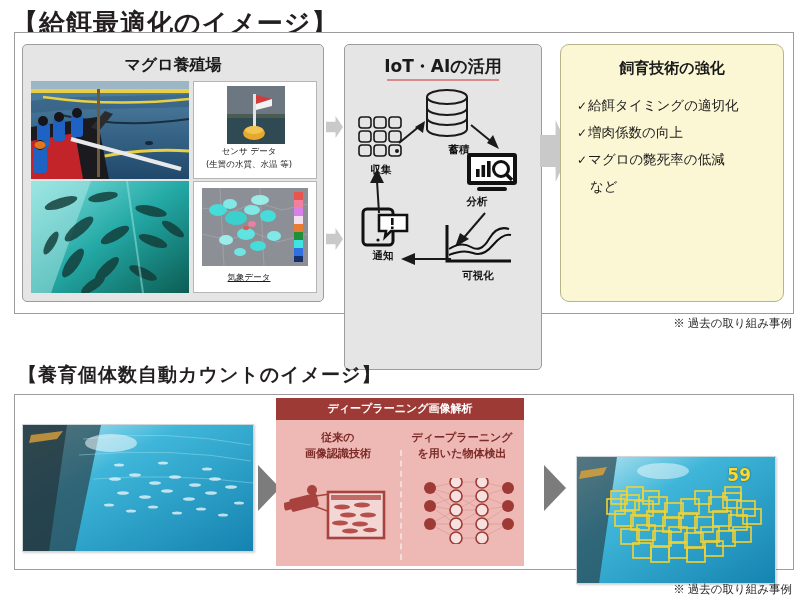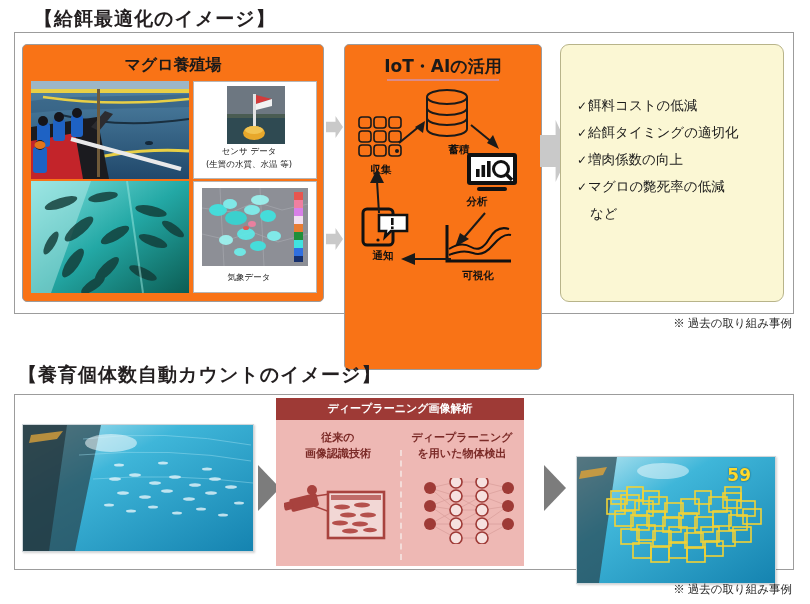--- a/index.html
+++ b/index.html
@@ -7,36 +7,36 @@
     width:810px;height:604px;
     background:#ffffff;
     font-family:"Liberation Serif","DejaVu Serif",serif;
     color:#231f20;
     overflow:hidden;
     position:relative;
   }
 
   
   #sec1-title{
-    position:absolute;left:34px;top:6px;
-    font-size:19px;font-weight:600;letter-spacing:1px;
+    position:absolute;left:12px;top:6px;
+    font-size:26px;font-weight:600;letter-spacing:1px;
     font-family:"Liberation Serif","DejaVu Serif",serif;
     white-space:nowrap;
   }
   #sec1-frame{
     position:absolute;left:14px;top:32px;
     width:780px;height:282px;
     border:1.5px solid #9c9c9c;
     background:#fff;
     box-sizing:border-box;
   }
 
   .panel{
     position:absolute;box-sizing:border-box;
-    border:1.5px solid #9c9c9c;background:#f97316;border-radius:5px;
+    border:1.5px solid #9c9c9c;background:#e5e5e5;border-radius:5px;
   }
   .panel-title{
     position:absolute;left:0;right:0;text-align:center;
     font-family:"DejaVu Sans","Liberation Sans",sans-serif;
     font-weight:bold;color:#1a1a1a;
   }
 
   
   #panelA{left:22px;top:44px;width:302px;height:258px;}
   #panelA-title{top:10px;font-size:16px;}
@@ -239,21 +239,21 @@
         <rect x="92" y="12" width="9" height="8" fill="#f07fa0"></rect>
         <rect x="92" y="20" width="9" height="8" fill="#d87fe8"></rect>
         <rect x="92" y="28" width="9" height="8" fill="#f2dff0"></rect>
         <rect x="92" y="36" width="9" height="8" fill="#e87c33"></rect>
         <rect x="92" y="44" width="9" height="8" fill="#1f8f3a"></rect>
         <rect x="92" y="52" width="9" height="8" fill="#3fe3e0"></rect>
         <rect x="92" y="60" width="9" height="8" fill="#2f6fe0"></rect>
         <rect x="92" y="68" width="9" height="6" fill="#16306e"></rect>
       </g>
     </svg>
-    <div class="cap" style="top:90px;">気象データ</div>
+    <div class="cap" style="top:90px;text-decoration:underline;">気象データ</div>
   </div>
 </div>
 
 <div class="blockarrow b" style="left:326px;top:116px;width:17px;height:22px;"></div>
 <div class="blockarrow b" style="left:326px;top:228px;width:17px;height:22px;"></div>
 
 <div class="panel" id="panelB">
   <div class="panel-title" id="panelB-title">IoT・AIの活用</div>
   <div id="panelB-title-u"></div>
 
@@ -338,22 +338,22 @@
   <svg width="22" height="50" viewBox="0 0 22 50" style="position:absolute;left:22px;top:120px;">
     <path d="M12,48 L10,16" stroke="#1a1a1a" stroke-width="2" fill="none"></path>
     <path d="M10,4 L17,18 L3,18 Z" fill="#1a1a1a"></path>
   </svg>
 </div>
 
 <div class="blockarrow" style="left:540px;top:120px;width:30px;height:62px;
      clip-path:polygon(0% 24%,52% 24%,52% 0%,100% 50%,52% 100%,52% 76%,0% 76%);"></div>
 
 <div class="panel" id="panelC">
+  <div class="panel-title" id="panelC-title">飼育技術の強化</div>
   <div id="checklist">
-    <div class="chk"><span class="tick">✓</span><span>餌料コストの低減</span></div>
     <div class="chk"><span class="tick">✓</span><span>給餌タイミングの適切化</span></div>
     <div class="chk"><span class="tick">✓</span><span>増肉係数の向上</span></div>
     <div class="chk"><span class="tick">✓</span><span>マグロの斃死率の低減</span></div>
     <div class="chk nodot">など</div>
   </div>
 </div>
 
 <div class="note" id="note1">※ 過去の取り組み事例</div>
 
 <div id="sec2-title">【養育個体数自動カウントのイメージ】</div>

